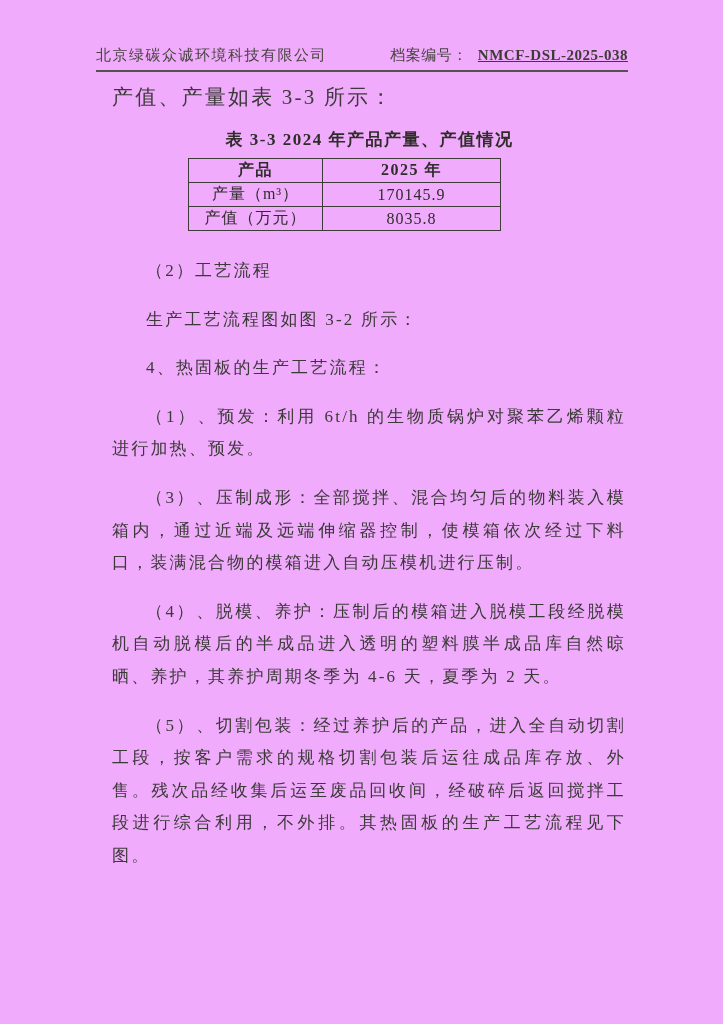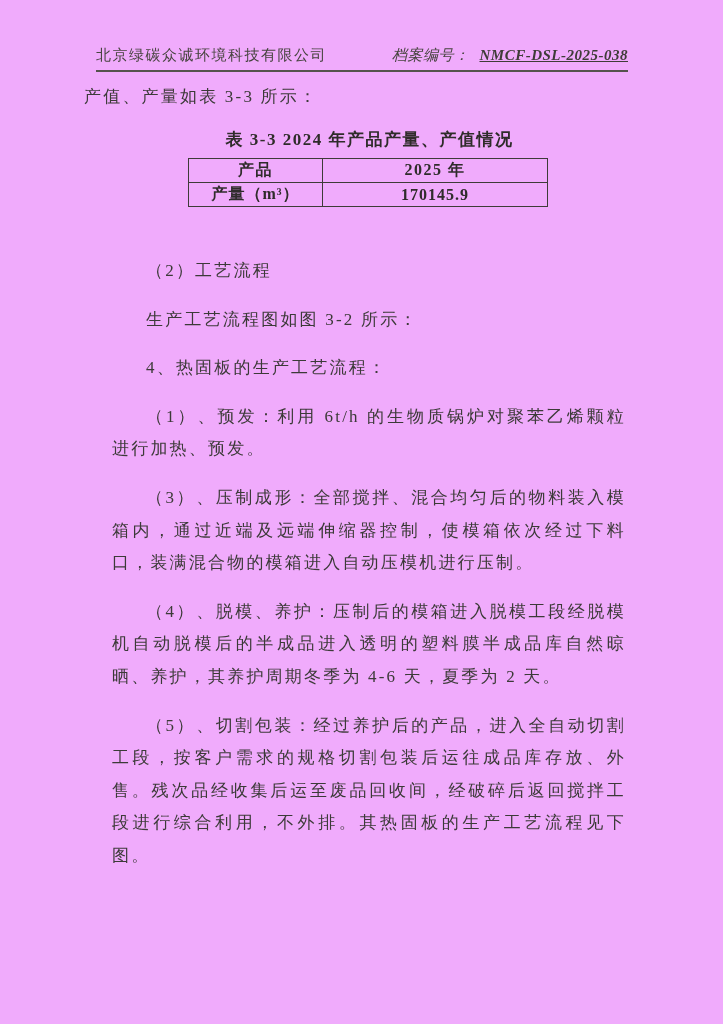--- a/index.html
+++ b/index.html
@@ -8,43 +8,43 @@
     background:#f0abfc;overflow:hidden;
     font-family:"Liberation Serif","DejaVu Serif",serif;
     color:#3c3a38;
   }
   
   .header{
     position:absolute;left:96px;top:46px;width:532px;
     display:flex;justify-content:space-between;align-items:baseline;
     font-size:15px;letter-spacing:1.5px;color:#47443f;
   }
-  .archive{letter-spacing:0.5px;font-style:italic;}
+  .archive{letter-spacing:0.5px;}
   .archive .num{text-decoration:underline;margin-left:10px;letter-spacing:0.5px;font-weight:bold;color:#3f3c38;}
   .rule{position:absolute;left:96px;top:70px;width:532px;height:0;
     border-bottom:2px solid #55524d;}
   
   .intro{
-    position:absolute;left:84px;top:84px;width:546px;margin:0;
-    font-size:17px;letter-spacing:2.2px;line-height:26px;
+    position:absolute;left:112px;top:84px;width:546px;margin:0;
+    font-size:21px;letter-spacing:2.2px;line-height:26px;
   }
   
   .tbl-title{
     position:absolute;left:8px;top:128px;width:723px;text-align:center;
     font-size:17px;font-weight:bold;letter-spacing:1.5px;color:#2f2c2a;
   }
   
   table.prod{
-    position:absolute;left:188px;top:158px;width:360px;
+    position:absolute;left:188px;top:158px;width:313px;
     border-collapse:collapse;table-layout:fixed;
     font-size:16px;color:#2f2c2b;border-radius:10px;
   }
   table.prod td,table.prod th{
     border:1.3px solid #3e3b38;text-align:center;vertical-align:middle;
-    height:23px;padding:0;font-weight:bold;letter-spacing:1px;
+    height:23px;padding:0;font-weight:normal;letter-spacing:1px;
   }
   table.prod th{font-weight:bold;letter-spacing:1.5px;}
   table.prod .c1{width:133px;}
   
   .body-text{
     position:absolute;left:96px;top:239px;width:546px;
     font-size:17px;line-height:32.6px;text-align:justify;
   }
   .body-text p{margin:16px;text-indent:2em;letter-spacing:2.2px;word-break:break-all;}
   
@@ -73,20 +73,24 @@
   <table class="prod">
     <tbody>
       <tr>
         <th class="c1">产品</th>
         <th>2025 年</th>
       </tr>
       <tr>
         <td class="c1">产量（m³）</td>
         <td>170145.9</td>
       </tr>
+      <tr>
+        <td class="c1">产值（万元）</td>
+        <td>8035.8</td>
+      </tr>
     </tbody>
   </table>
 
   <div class="body-text">
     <p>（2）工艺流程</p>
     <p>生产工艺流程图如图 3-2 所示：</p>
     <p>4、热固板的生产工艺流程：</p>
     <p>（1）、预发：利用 6t/h 的生物质锅炉对聚苯乙烯颗粒进行加热、预发。</p>
     <p>（3）、压制成形：全部搅拌、混合均匀后的物料装入模箱内，通过近端及远端伸缩器控制，使模箱依次经过下料口，装满混合物的模箱进入自动压模机进行压制。</p>
     <p>（4）、脱模、养护：压制后的模箱进入脱模工段经脱模机自动脱模后的半成品进入透明的塑料膜半成品库自然晾晒、养护，其养护周期冬季为 4-6 天，夏季为 2 天。</p>

